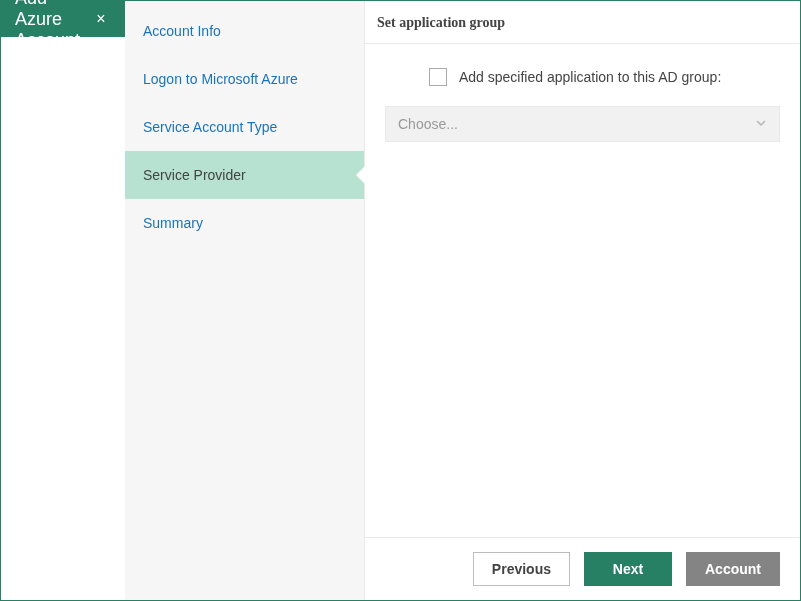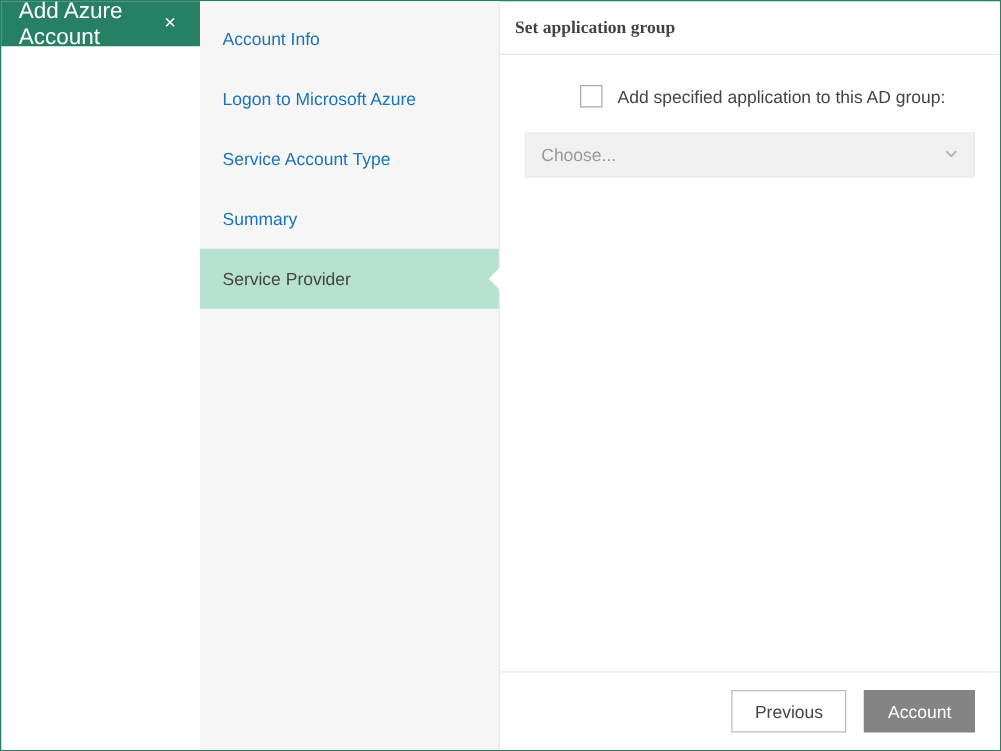--- a/index.html
+++ b/index.html
@@ -65,21 +65,21 @@
     flex: 1;
   }
   .checkbox-row { display: flex; align-items: center; gap: 12px; margin-bottom: 20px; padding-left: 44px; }
   .checkbox {
     width: 18px; height: 18px;
     border: 1px solid #aaa;
     background: #fff;
     cursor: pointer;
   }
   .dropdown {
-    width: 360px;
+    width: 395px;
     height: 36px;
     background: #f1f1f1;
     border: 1px solid #e9e9e9;
     display: flex;
     align-items: center;
     justify-content: space-between;
     padding: 0 12px;
     color: #999;
     cursor: default;
     text-align: center;
@@ -95,20 +95,21 @@
   .btn {
     min-width: 88px;
     height: 34px;
     display: inline-flex;
     align-items: center;
     justify-content: center;
     padding: 0 18px;
     font-size: 14px;
     cursor: pointer;
     border: 1px solid transparent;
+    font-weight: bold;
   }
   .btn.secondary { background: #fff; border-color: #bcbcbc; color: #444; }
   .btn.primary   { background: #277f64; color: #fff; }
   .btn.tertiary  { background: #848484; color: #fff; }
 </style>
 </head>
 <body>
 
 <div class="window">
   <div class="titlebar">
@@ -120,25 +121,25 @@
     <div class="sidebar">
       <div class="step">
         <span>Account Info</span>
       </div>
       <div class="step">
         <span>Logon to Microsoft Azure</span>
       </div>
       <div class="step">
         <span>Service Account Type</span>
       </div>
+      <div class="step active">
+        <span>Service Provider</span>
+      </div>
       <div class="step">
         <span>Summary</span>
-      </div>
-      <div class="step active">
-        <span>Service Provider</span>
       </div>
     </div>
 
     <div class="main">
       <div class="main-header">Set application group</div>
       <div class="main-content">
         <div class="checkbox-row">
           <span class="checkbox"></span>
           <span>Add specified application to this AD group:</span>
         </div>
@@ -146,17 +147,18 @@
           <span>Choose...</span>
           <span class="chev">
             <svg width="12" height="12" viewBox="0 0 12 12">
                 <path d="M2 4 L6 8 L10 4" fill="none" stroke="#b5b5b5" stroke-width="1.5"></path>
               </svg>
           </span>
         </div>
       </div>
       <div class="footer">
         <span class="btn secondary">Previous</span>
+        <span class="btn primary">Next</span>
         <span class="btn tertiary">Account</span>
       </div>
     </div>
   </div>
 </div>
 
 </body></html>

